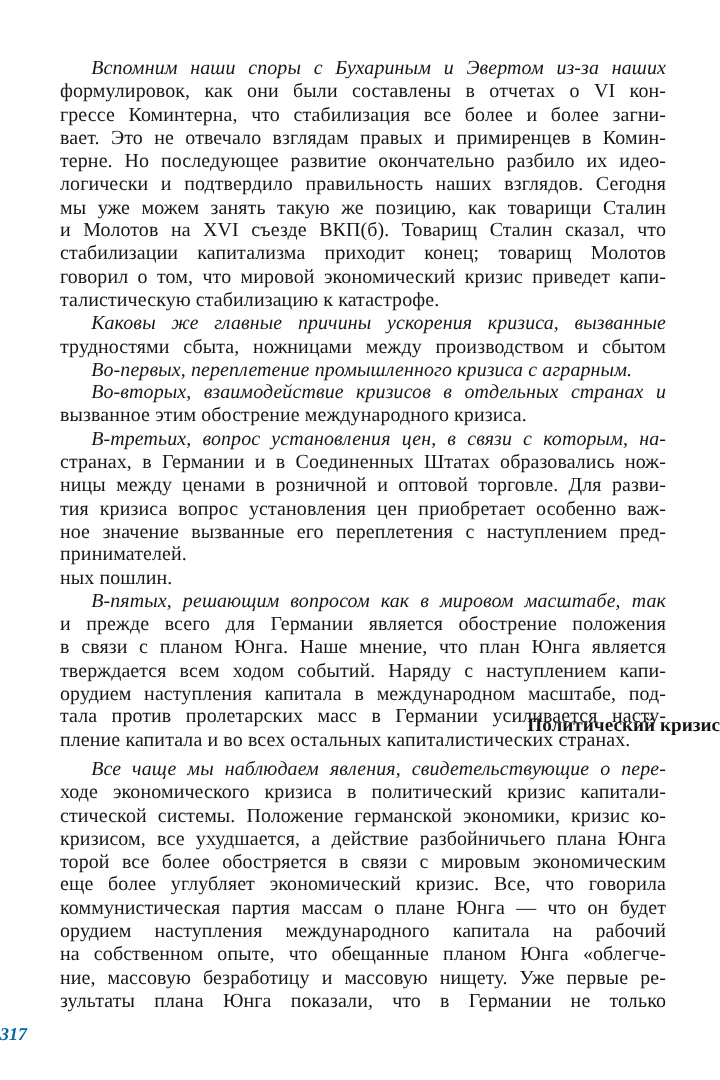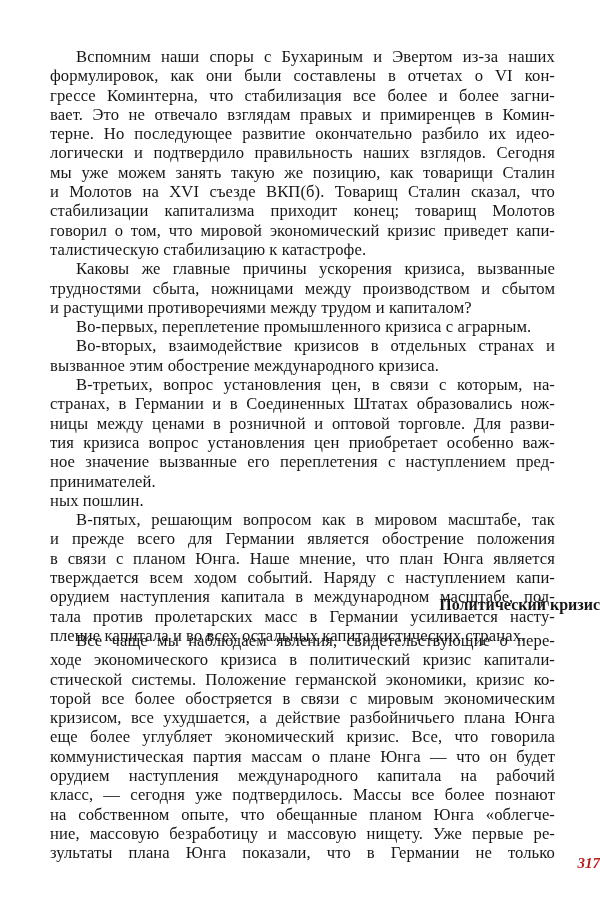--- a/index.html
+++ b/index.html
@@ -4,30 +4,30 @@
 <style>
   html, body { margin:0; padding:0; background:#ffffff; }
   body { width:600px; height:900px; position:relative; overflow:hidden; }
   .page {
     position:absolute; left:50px; top:47px; width:505px;
     font-family:"Liberation Serif", serif; font-size:16.6px; line-height:19.3px;
     color:#161616; text-align:justify; letter-spacing:0.1px;
   }
   .line { display:block; white-space:nowrap; text-align:justify; text-align-last:justify; height:19.3px; }
   .line.last { text-align-last:left; }
-  .line.indent { padding-left:26px; }
+  .line.indent { padding-left:26px;font-style:italic; }
   .para { margin:0; padding:0; }
   .heading {
     position:absolute; left:0; top:596px; width:600px; text-align:right;
     font-family:"Liberation Serif", serif; font-weight:bold; font-size:16px; color:#161616;
   }
   .page2 { top:631px; }
   .page-number {
-    position:absolute; left:0; top:855px; width:600px; text-align:right;
-    font-family:"Liberation Serif", serif; font-weight:bold; font-style:italic; font-size:15px; color:#b91c1c;
+    position:absolute; left:0; top:855px; width:600px; text-align:left;
+    font-family:"Liberation Serif", serif; font-weight:bold; font-style:italic; font-size:15px; color:#0369a1;
   }
 </style>
 </head>
 <body>
 
 <div class="page" id="sec1">
     <div class="para">
       <span class="line indent">Вспомним наши споры с Бухариным и Эвертом из-за наших</span>
       <span class="line">формулировок, как они были составлены в отчетах о VI кон-</span>
       <span class="line">грессе Коминтерна, что стабилизация все более и более загни-</span>
@@ -36,21 +36,20 @@
       <span class="line">логически и подтвердило правильность наших взглядов. Сегодня</span>
       <span class="line">мы уже можем занять такую же позицию, как товарищи Сталин</span>
       <span class="line">и Молотов на XVI съезде ВКП(б). Товарищ Сталин сказал, что</span>
       <span class="line">стабилизации капитализма приходит конец; товарищ Молотов</span>
       <span class="line">говорил о том, что мировой экономический кризис приведет капи-</span>
       <span class="line last">талистическую стабилизацию к катастрофе.</span>
     </div>
     <div class="para">
       <span class="line indent">Каковы же главные причины ускорения кризиса, вызванные</span>
       <span class="line">трудностями сбыта, ножницами между производством и сбытом</span>
-      <span class="line last">и растущими противоречиями между трудом и капиталом?</span>
     </div>
     <div class="para">
       <span class="line indent last">Во-первых, переплетение промышленного кризиса с аграрным.</span>
     </div>
     <div class="para">
       <span class="line indent">Во-вторых, взаимодействие кризисов в отдельных странах и</span>
       <span class="line last">вызванное этим обострение международного кризиса.</span>
     </div>
     <div class="para">
       <span class="line indent">В-третьих, вопрос установления цен, в связи с которым, на-</span>
@@ -72,24 +71,23 @@
       <span class="line">тала против пролетарских масс в Германии усиливается насту-</span>
       <span class="line last">пление капитала и во всех остальных капиталистических странах.</span>
     </div>
   </div>
 <div class="heading">Политический кризис</div>
 <div class="page page2" id="sec2">
     <div class="para">
       <span class="line indent">Все чаще мы наблюдаем явления, свидетельствующие о пере-</span>
       <span class="line">ходе экономического кризиса в политический кризис капитали-</span>
       <span class="line">стической системы. Положение германской экономики, кризис ко-</span>
+      <span class="line">кризисом, все ухудшается, а действие разбойничьего плана Юнга</span>
       <span class="line">торой все более обостряется в связи с мировым экономическим</span>
-      <span class="line">кризисом, все ухудшается, а действие разбойничьего плана Юнга</span>
       <span class="line">еще более углубляет экономический кризис. Все, что говорила</span>
       <span class="line">коммунистическая партия массам о плане Юнга — что он будет</span>
       <span class="line">орудием наступления международного капитала на рабочий</span>
-      <span class="line">класс, — сегодня уже подтвердилось. Массы все более познают</span>
       <span class="line">на собственном опыте, что обещанные планом Юнга «облегче-</span>
       <span class="line">ние, массовую безработицу и массовую нищету. Уже первые ре-</span>
       <span class="line">зультаты плана Юнга показали, что в Германии не только</span>
     </div>
   </div>
 <div class="page-number">317</div>
 
 </body></html>

